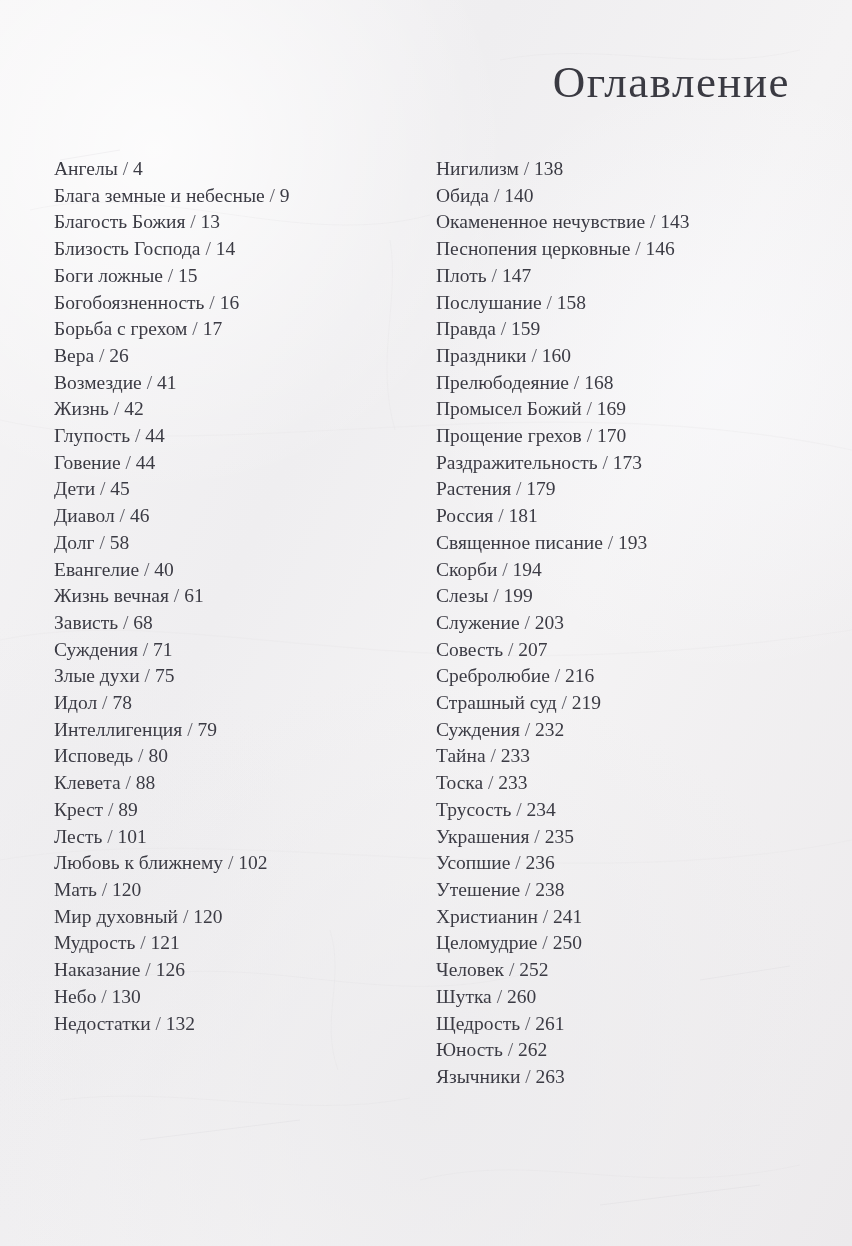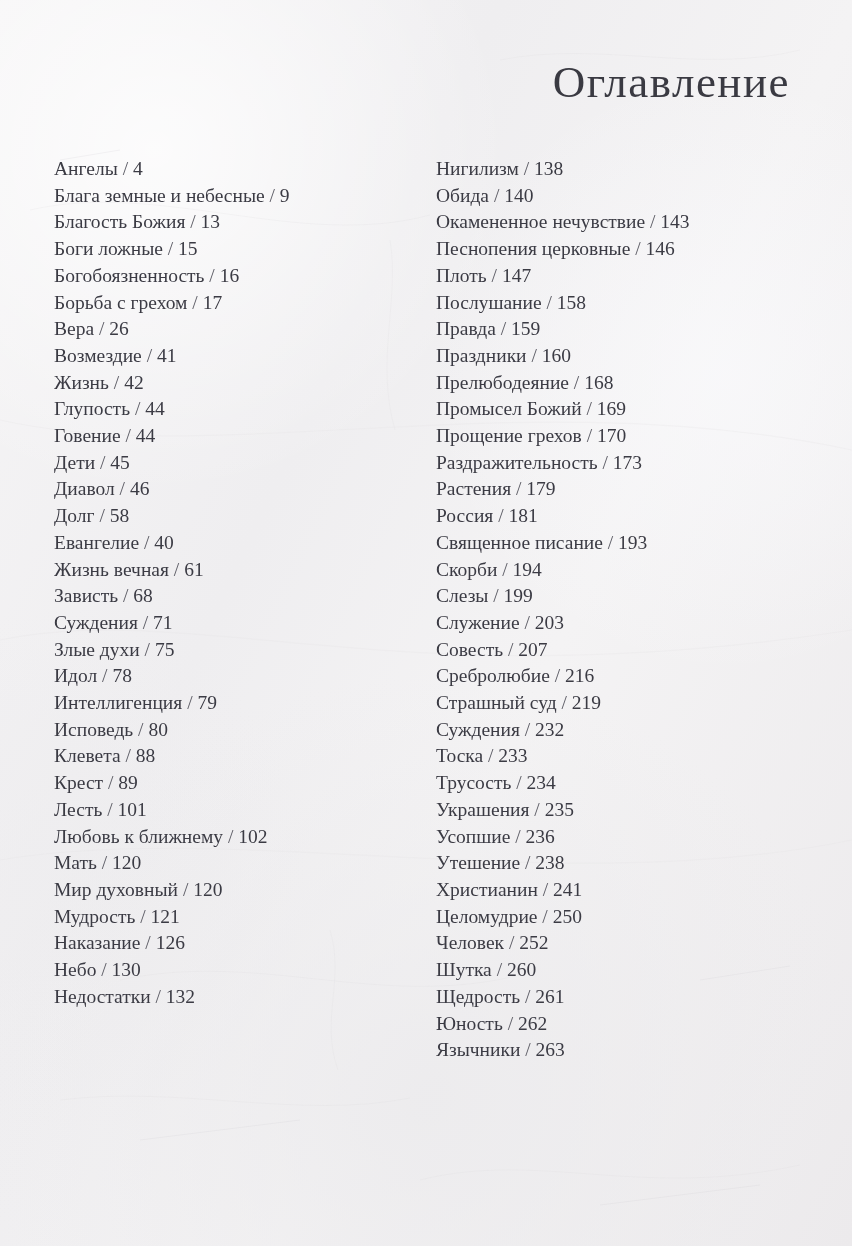--- a/index.html
+++ b/index.html
@@ -125,20 +125,21 @@
 <div class="page">
 
   <div class="doc-title">Оглавление</div>
 
   <div class="columns">
     <div class="col col-left">
 
       <div class="toc-entry"><span>Ангелы</span> <span class="sep">/</span> <span class="pg">4</span></div>
       <div class="toc-entry"><span>Блага земные и небесные</span> <span class="sep">/</span> <span class="pg">9</span></div>
       <div class="toc-entry"><span>Благость Божия</span> <span class="sep">/</span> <span class="pg">13</span></div>
+      <div class="toc-entry"><span>Близость Господа</span> <span class="sep">/</span> <span class="pg">14</span></div>
       <div class="toc-entry"><span>Боги ложные</span> <span class="sep">/</span> <span class="pg">15</span></div>
       <div class="toc-entry"><span>Богобоязненность</span> <span class="sep">/</span> <span class="pg">16</span></div>
       <div class="toc-entry"><span>Борьба с грехом</span> <span class="sep">/</span> <span class="pg">17</span></div>
       <div class="toc-entry"><span>Вера</span> <span class="sep">/</span> <span class="pg">26</span></div>
       <div class="toc-entry"><span>Возмездие</span> <span class="sep">/</span> <span class="pg">41</span></div>
       <div class="toc-entry"><span>Жизнь</span> <span class="sep">/</span> <span class="pg">42</span></div>
       <div class="toc-entry"><span>Глупость</span> <span class="sep">/</span> <span class="pg">44</span></div>
       <div class="toc-entry"><span>Говение</span> <span class="sep">/</span> <span class="pg">44</span></div>
       <div class="toc-entry"><span>Дети</span> <span class="sep">/</span> <span class="pg">45</span></div>
       <div class="toc-entry"><span>Диавол</span> <span class="sep">/</span> <span class="pg">46</span></div>
@@ -181,20 +182,21 @@
       <div class="toc-entry"><span>Растения</span> <span class="sep">/</span> <span class="pg">179</span></div>
       <div class="toc-entry"><span>Россия</span> <span class="sep">/</span> <span class="pg">181</span></div>
       <div class="toc-entry"><span>Священное писание</span> <span class="sep">/</span> <span class="pg">193</span></div>
       <div class="toc-entry"><span>Скорби</span> <span class="sep">/</span> <span class="pg">194</span></div>
       <div class="toc-entry"><span>Слезы</span> <span class="sep">/</span> <span class="pg">199</span></div>
       <div class="toc-entry"><span>Служение</span> <span class="sep">/</span> <span class="pg">203</span></div>
       <div class="toc-entry"><span>Совесть</span> <span class="sep">/</span> <span class="pg">207</span></div>
       <div class="toc-entry"><span>Сребролюбие</span> <span class="sep">/</span> <span class="pg">216</span></div>
       <div class="toc-entry"><span>Страшный суд</span> <span class="sep">/</span> <span class="pg">219</span></div>
       <div class="toc-entry"><span>Суждения</span> <span class="sep">/</span> <span class="pg">232</span></div>
+      <div class="toc-entry"><span>Тайна</span> <span class="sep">/</span> <span class="pg">233</span></div>
       <div class="toc-entry"><span>Тоска</span> <span class="sep">/</span> <span class="pg">233</span></div>
       <div class="toc-entry"><span>Трусость</span> <span class="sep">/</span> <span class="pg">234</span></div>
       <div class="toc-entry"><span>Украшения</span> <span class="sep">/</span> <span class="pg">235</span></div>
       <div class="toc-entry"><span>Усопшие</span> <span class="sep">/</span> <span class="pg">236</span></div>
       <div class="toc-entry"><span>Утешение</span> <span class="sep">/</span> <span class="pg">238</span></div>
       <div class="toc-entry"><span>Христианин</span> <span class="sep">/</span> <span class="pg">241</span></div>
       <div class="toc-entry"><span>Целомудрие</span> <span class="sep">/</span> <span class="pg">250</span></div>
       <div class="toc-entry"><span>Человек</span> <span class="sep">/</span> <span class="pg">252</span></div>
       <div class="toc-entry"><span>Шутка</span> <span class="sep">/</span> <span class="pg">260</span></div>
       <div class="toc-entry"><span>Щедрость</span> <span class="sep">/</span> <span class="pg">261</span></div>

